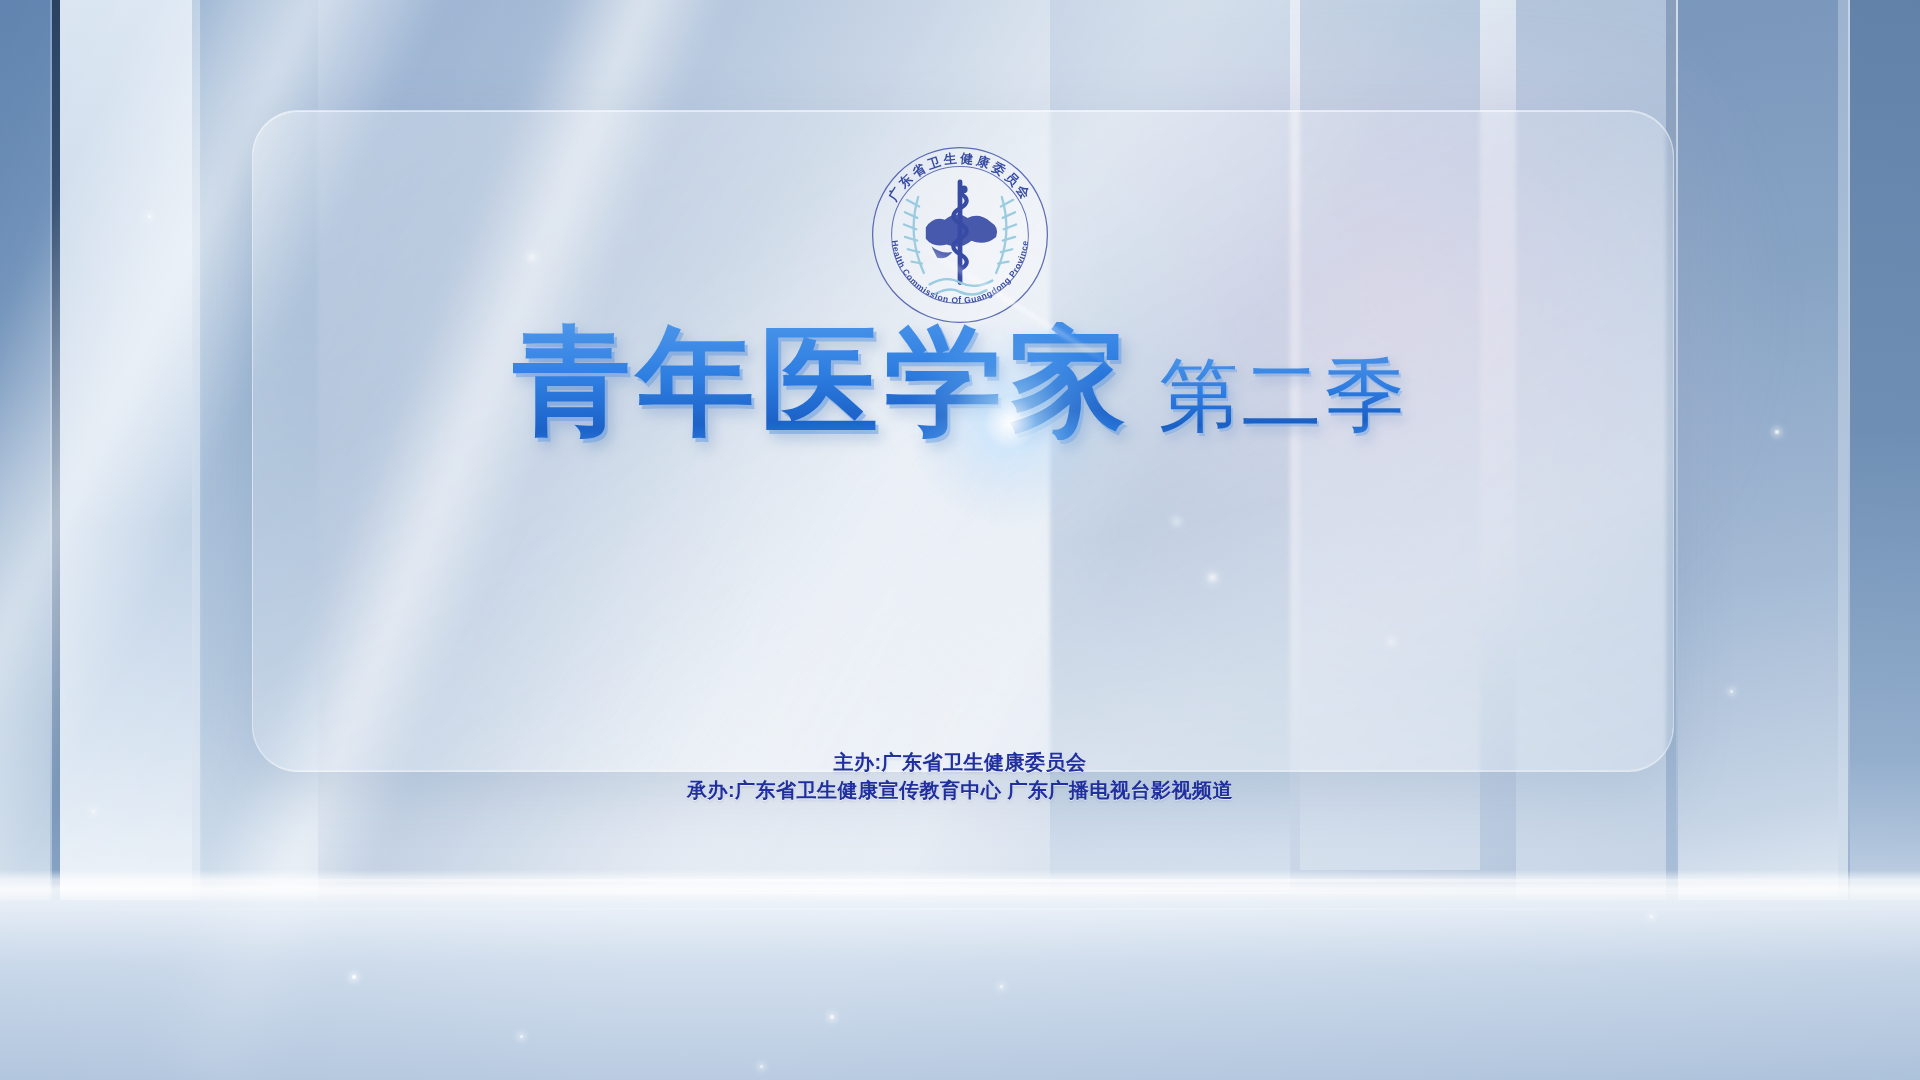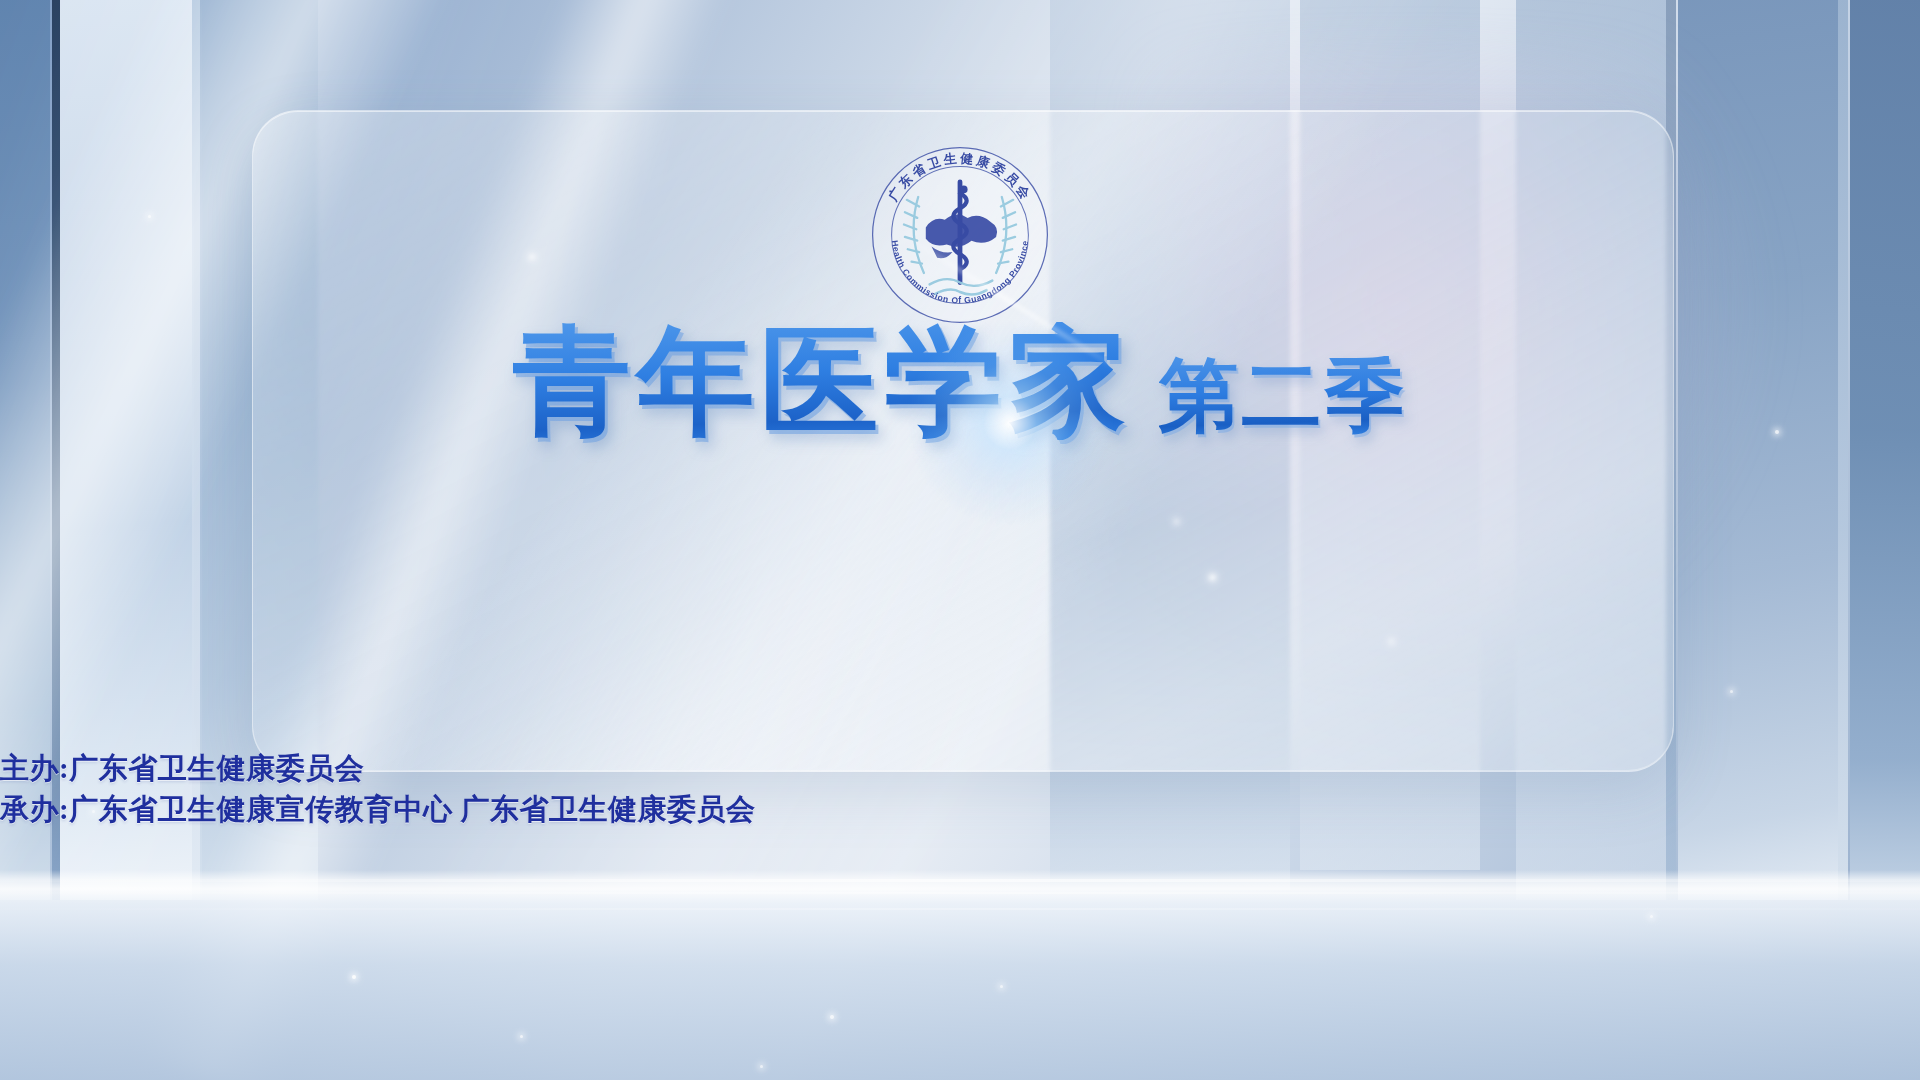--- a/index.html
+++ b/index.html
@@ -206,21 +206,21 @@
     background: linear-gradient(178deg, #4e97ea 0%, #2f7fe2 42%, #1c62c8 78%, #2f7fe2 100%);
     -webkit-background-clip: text;
     background-clip: text;
     -webkit-text-fill-color: transparent;
     text-shadow: 0 0 0 rgba(0,0,0,0);
     filter: drop-shadow(3px 4px 0 rgba(110,160,225,.55)) drop-shadow(5px 7px 7px rgba(60,110,180,.28));
     white-space: nowrap;
   }
   #season-title {
     font-size: 80px;
-    font-weight: 700;
+    font-weight: 400;
     line-height: 1;
     letter-spacing: 3px;
     margin-bottom: 4px;
     color: #2f7fe2;
     background: linear-gradient(178deg, #4c94e8 0%, #2d7ce0 45%, #1a5fc4 80%, #3283e4 100%);
     -webkit-background-clip: text;
     background-clip: text;
     -webkit-text-fill-color: transparent;
     filter: drop-shadow(2px 3px 0 rgba(120,168,230,.5)) drop-shadow(4px 6px 6px rgba(60,110,180,.25));
     white-space: nowrap;
@@ -259,28 +259,27 @@
     background-clip: text;
     -webkit-text-fill-color: transparent;
     filter: drop-shadow(1px 2px 0 rgba(255,255,255,.55)) drop-shadow(2px 3px 4px rgba(40,60,140,.22));
     white-space: nowrap;
   }
 
   #credits {
     position: absolute;
     left: 0; right: 0;
     top: 748px;
-    text-align: left;
+    text-align: center;
     color: #1f2f9e;
-    font-size: 29px;
+    font-size: 20px;
     font-weight: 700;
     line-height: 1.42;
     letter-spacing: .5px;
     text-shadow: 0 1px 0 rgba(255,255,255,.6), 0 2px 3px rgba(50,70,150,.16);
-    font-family: Liberation Serif, serif;
   }
   #credits .credit-line { white-space: nowrap; }
 </style>
 </head>
 <body>
 
 <div id="stage">
 
   <div class="bg-layer">
     <div class="pillar p1"></div>
@@ -382,17 +381,17 @@
     <div id="headline">
       <div id="main-title">青年医学家</div>
       <div id="season-title">第二季</div>
     </div>
     <div class="title-glare"></div>
     <div class="title-glare-beam"></div>
 
 
     <div id="credits">
       <div class="credit-line">主办:广东省卫生健康委员会</div>
-      <div class="credit-line">承办:广东省卫生健康宣传教育中心  广东省卫生健康委员会</div>
+      <div class="credit-line">承办:广东省卫生健康宣传教育中心  广东广播电视台影视频道</div>
     </div>
 
   </div>
 </div>
 
 </body></html>

